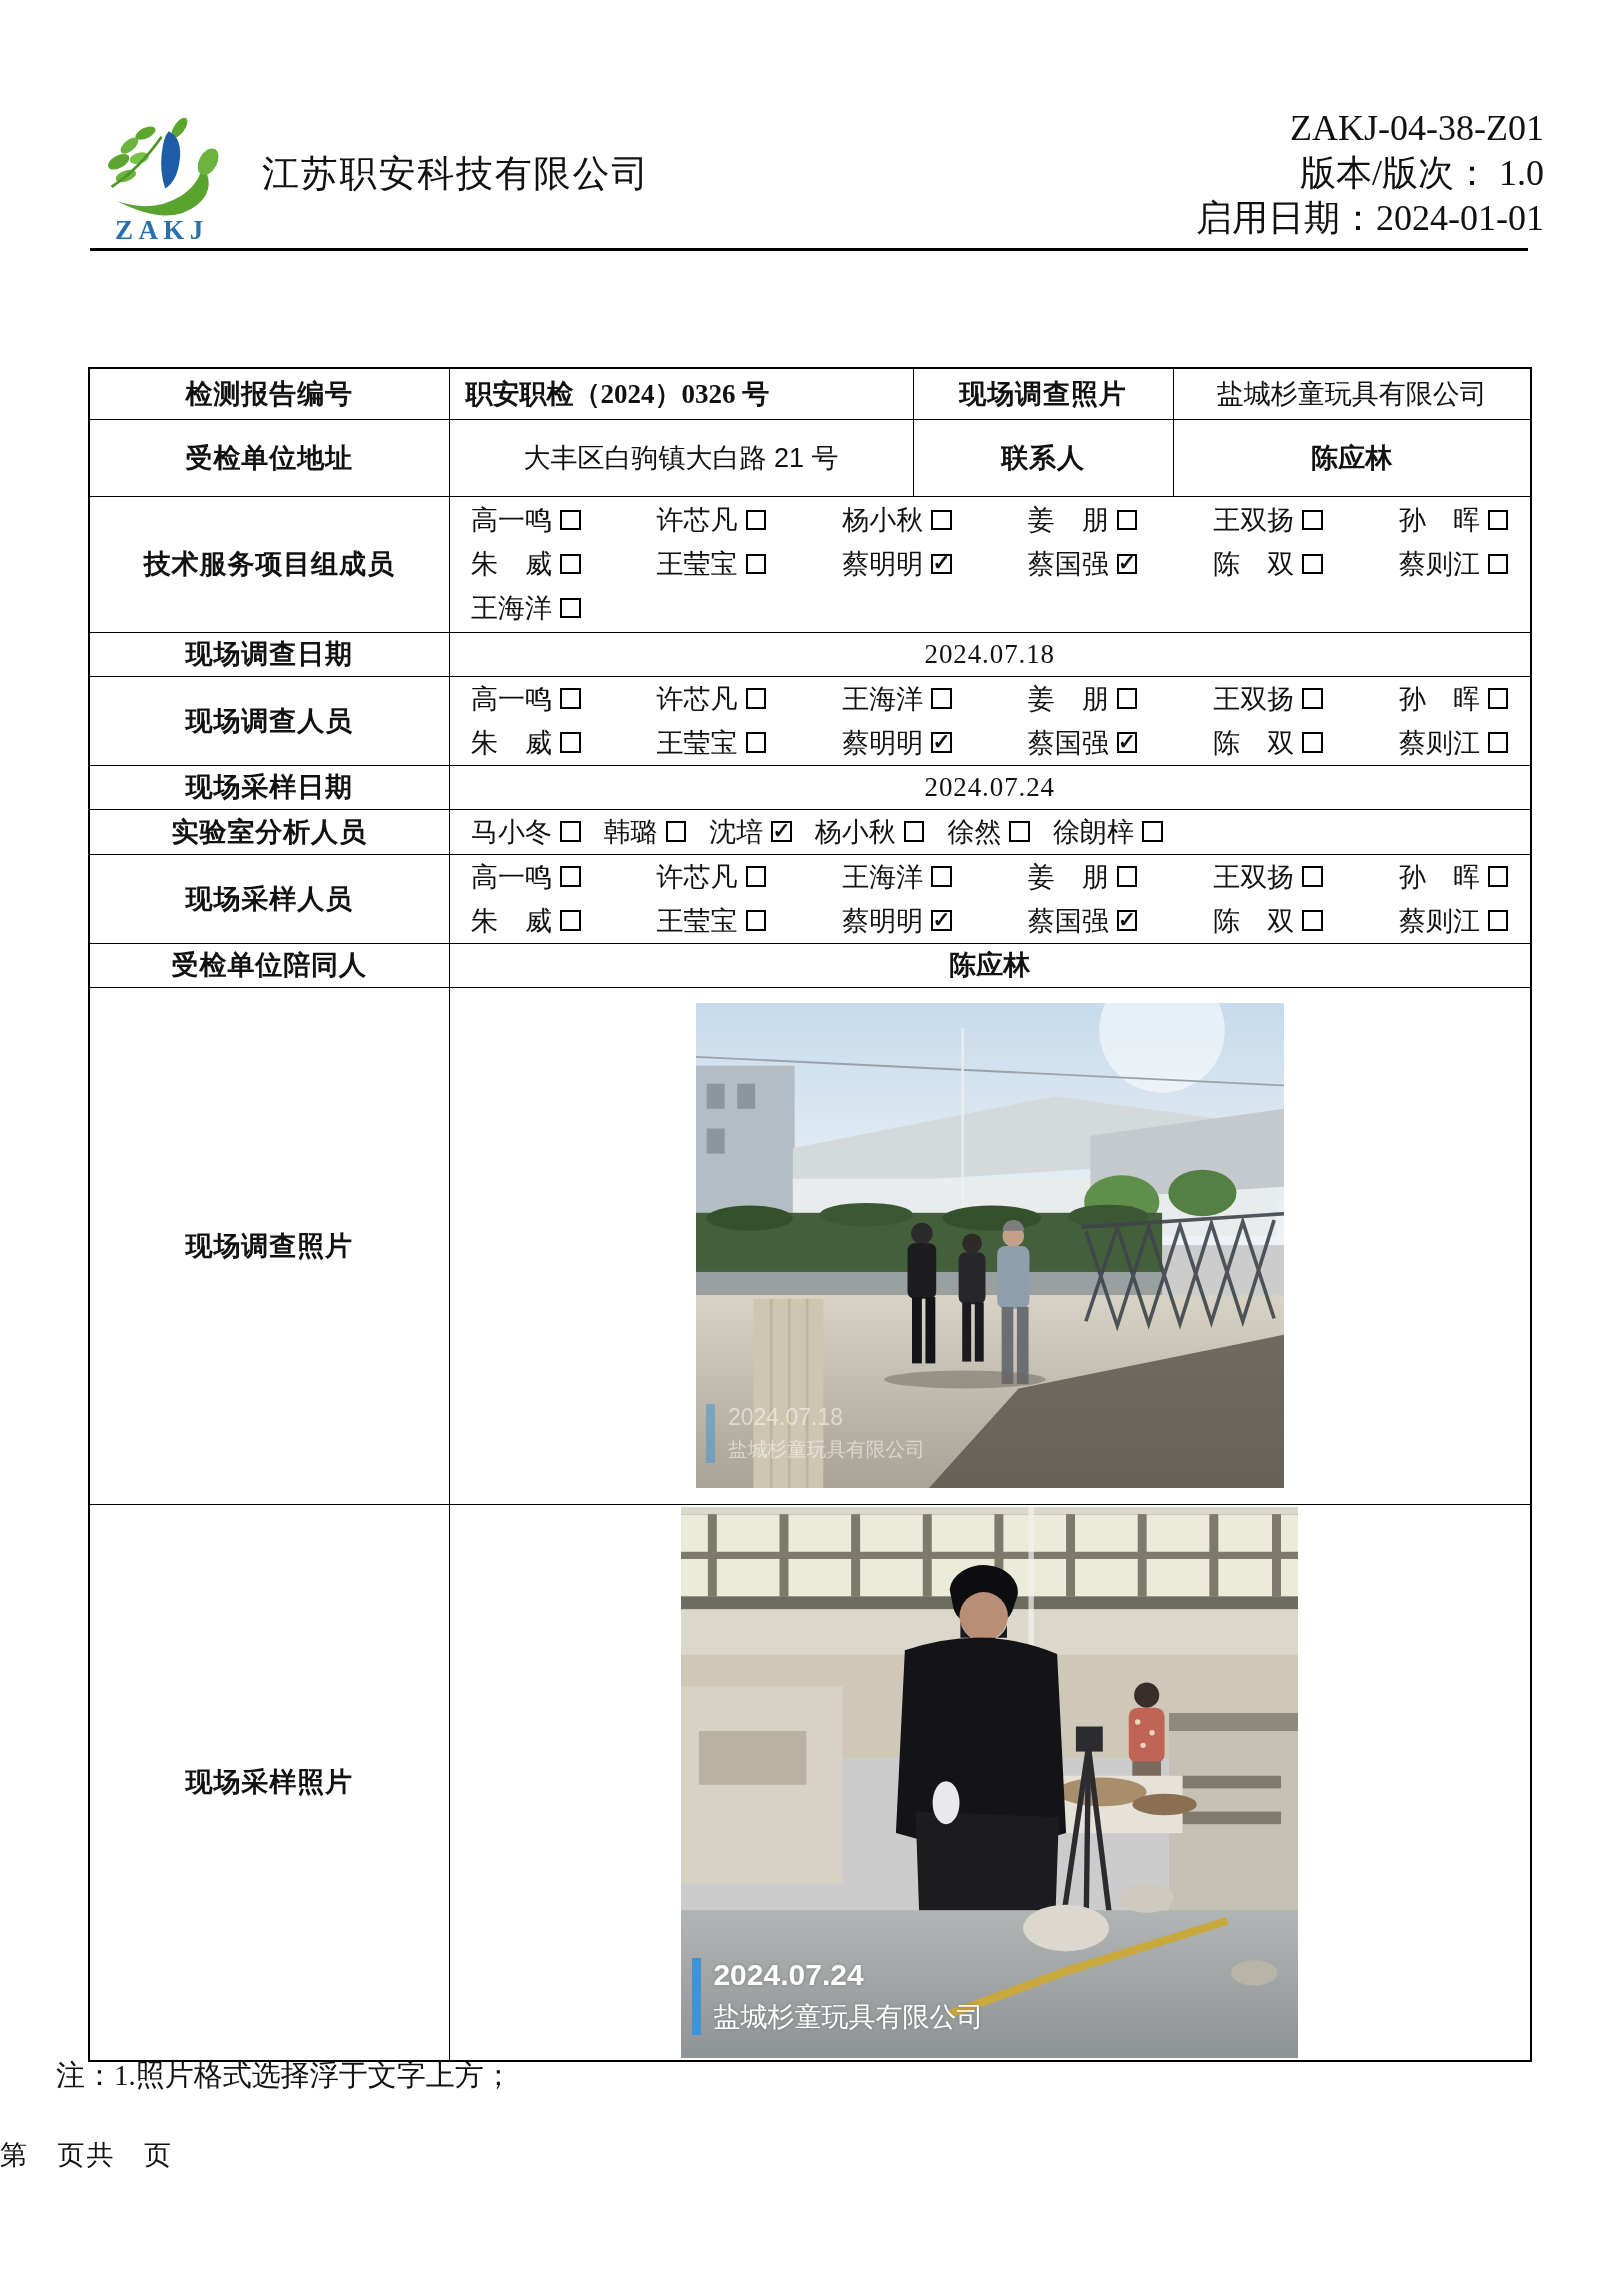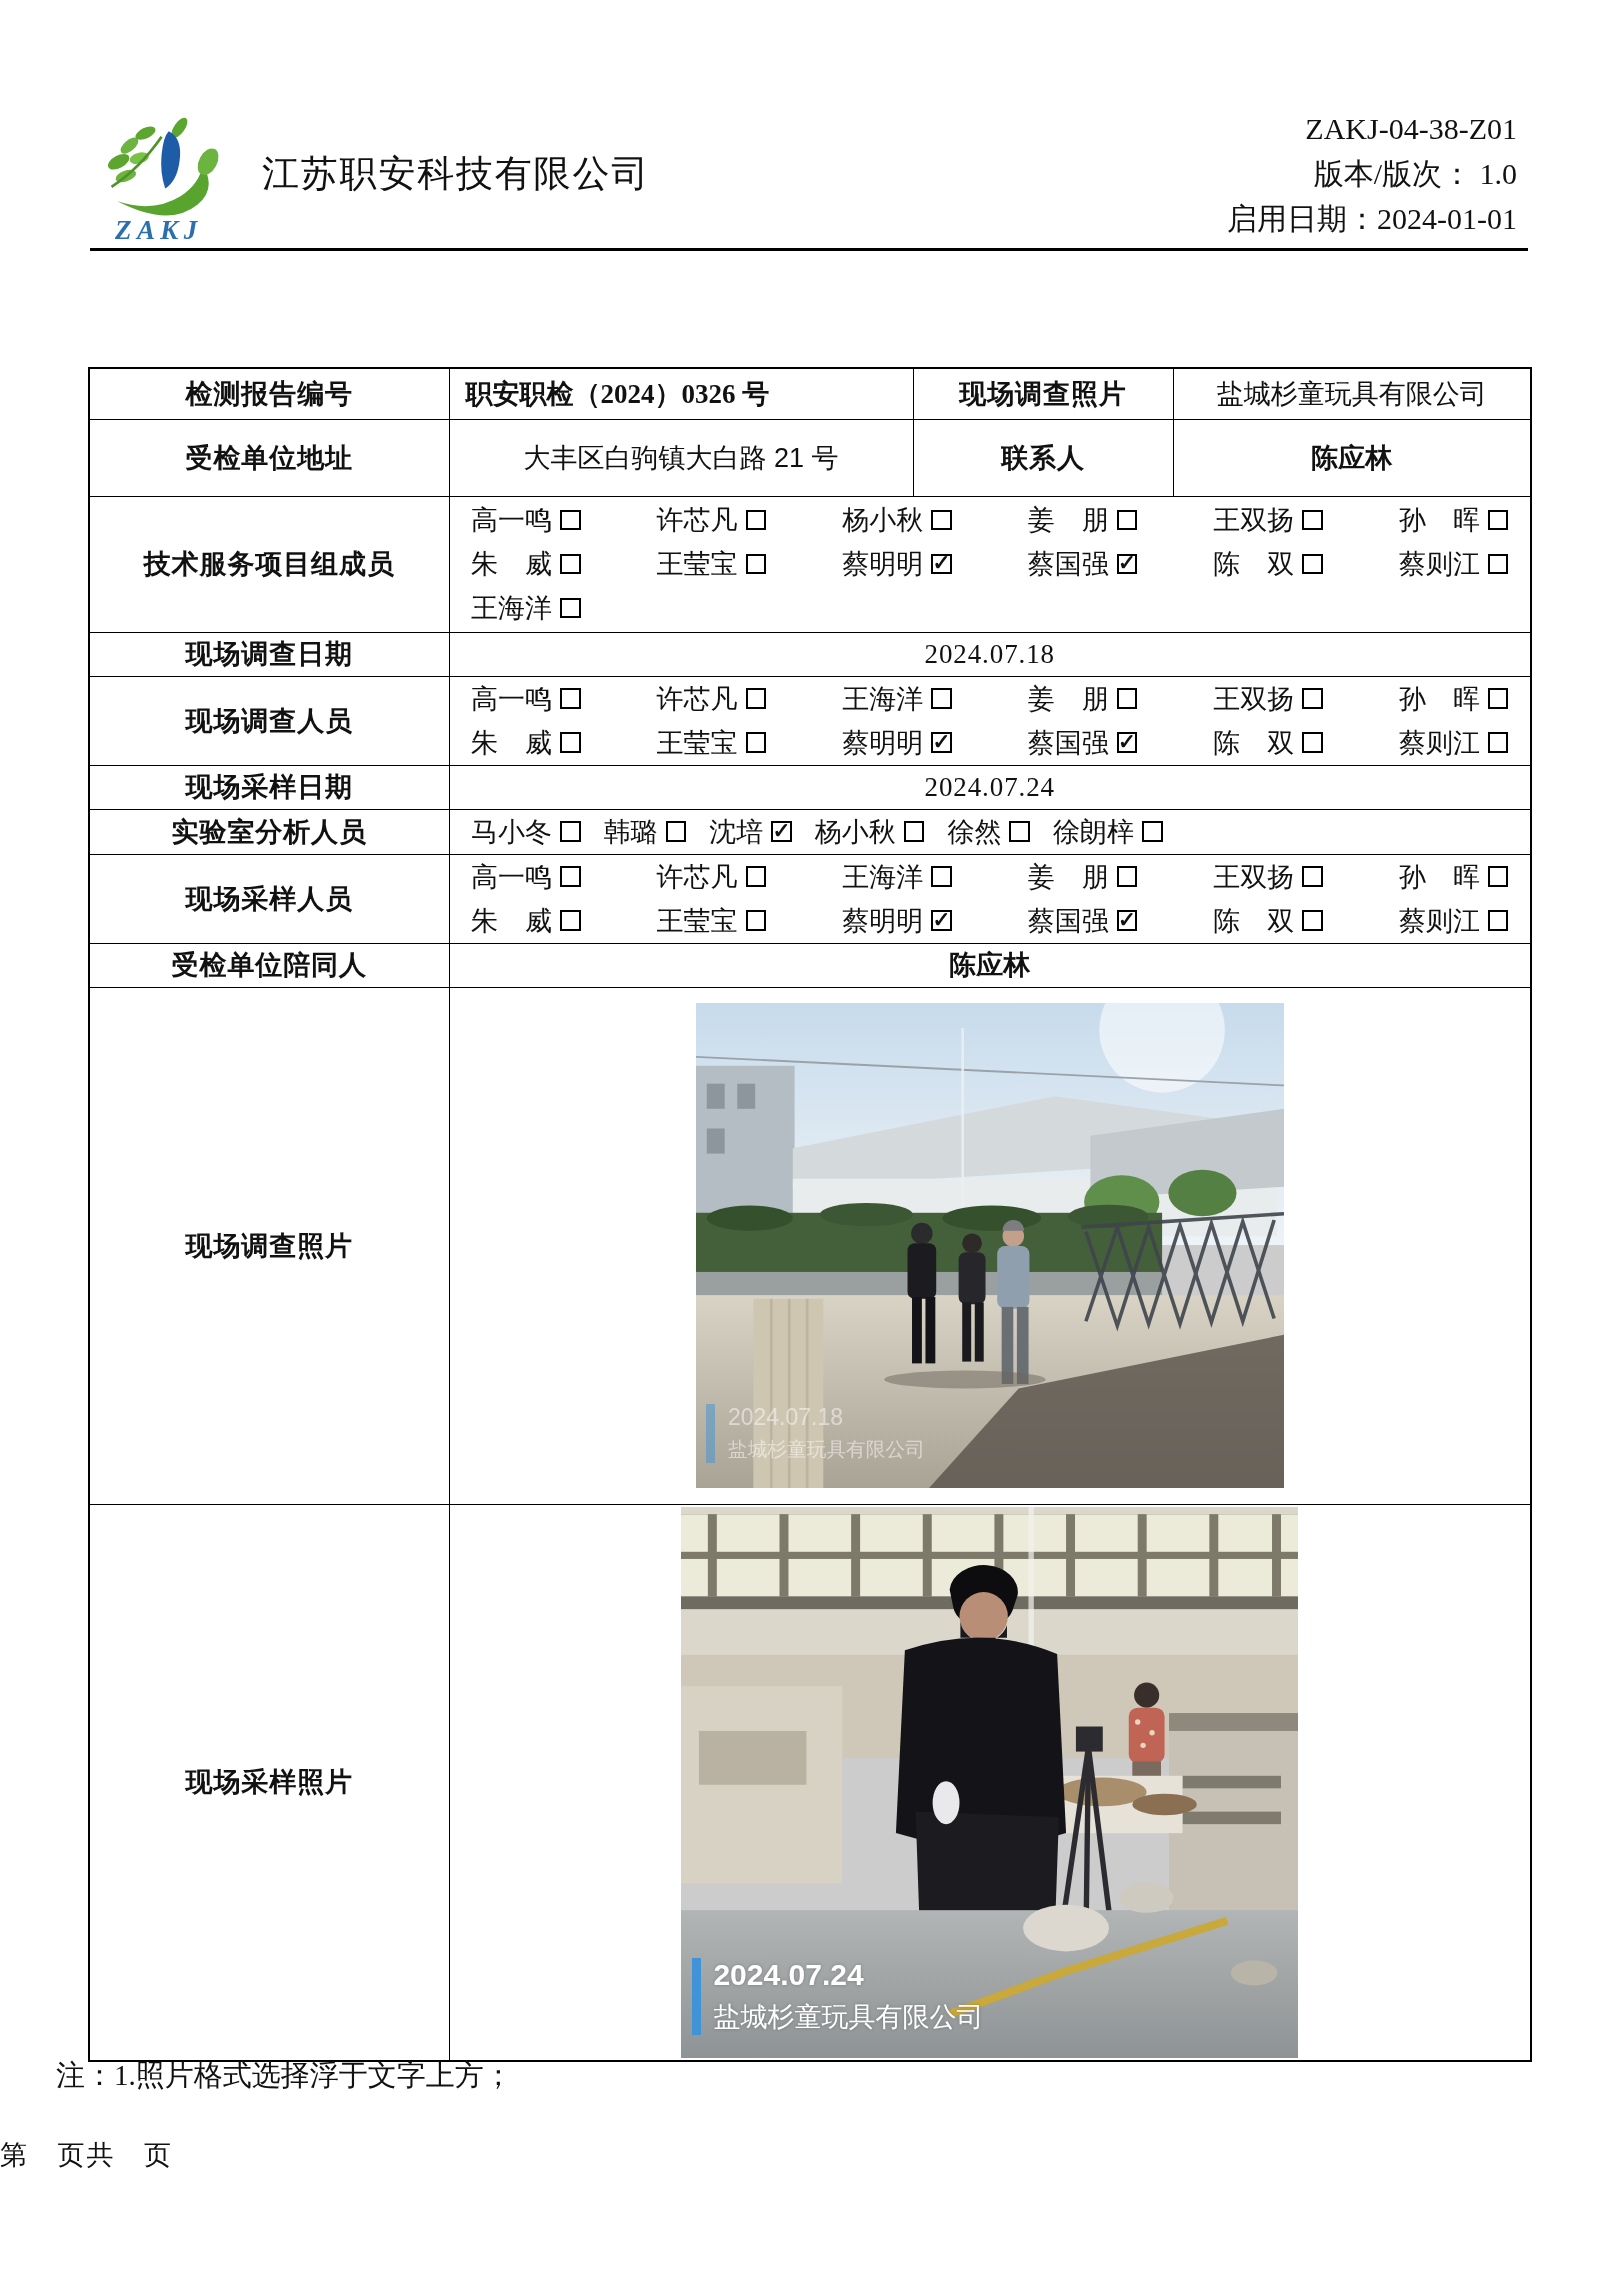--- a/index.html
+++ b/index.html
@@ -8,24 +8,24 @@
     --wm-bar:#3f93d6;
     --ink:#111;
   }
   html,body{margin:0;padding:0;background:#888;}
   .page{
     position:relative;width:1616px;height:2293px;background:#fff;margin:0 auto;
     font-family:"Liberation Serif","DejaVu Serif",serif;color:var(--ink);overflow:hidden;
   }
   
   .logo{position:absolute;left:99px;top:115px;width:152px;height:106px;}
-  .logo-text{position:absolute;left:115px;top:215px;font-style:italic;font-weight:bold;
+  .logo-text{position:absolute;left:115px;top:215px;font-weight:bold;
     font-size:27px;letter-spacing:5.4px;color:#2a6fae;font-family:"Liberation Serif",serif;}
   .company-name{position:absolute;left:262px;top:149px;font-size:37px;letter-spacing:1.8px;}
-  .doc-meta{position:absolute;right:99px;top:106px;text-align:right;font-size:30px;line-height:45px;}
+  .doc-meta{position:absolute;right:72px;top:106px;text-align:right;font-size:36px;line-height:45px;}
   .header-rule{position:absolute;left:90px;right:88px;top:248px;height:2.7px;background:#000;}
   
   .page-title{position:absolute;left:0;right:0;top:288px;text-align:center;
     font-size:42px;font-weight:bold;letter-spacing:2.7px;}
   
   table.info{position:absolute;left:88px;top:367px;border-collapse:collapse;table-layout:fixed;
     width:1442px;}
   table.info td{border:1.8px solid #000;padding:0;font-size:27px;vertical-align:middle;overflow:hidden;}
   table.info{border:2.7px solid #000;}
   td.lbl{font-weight:bold;text-align:center;letter-spacing:0.9px;}

